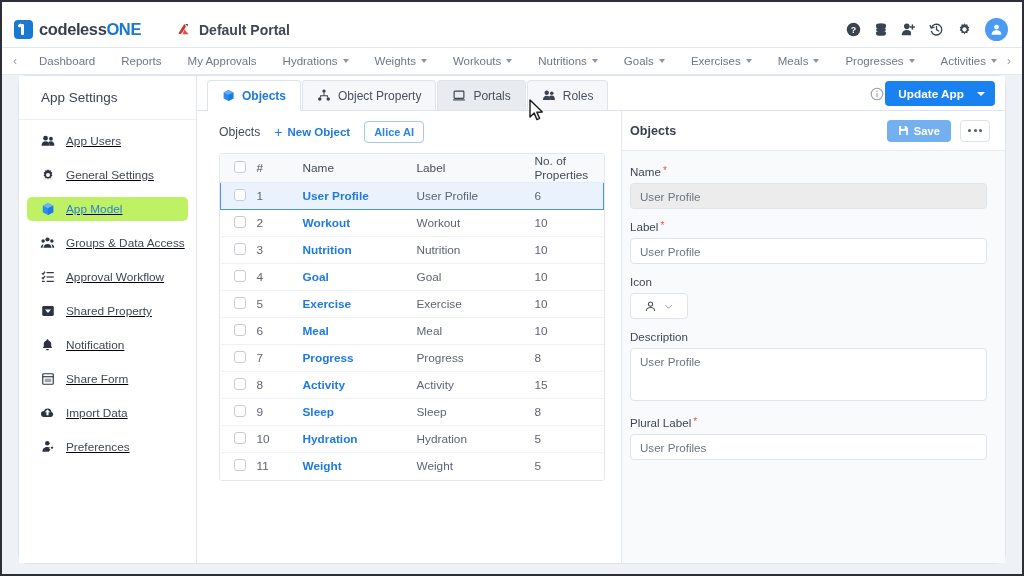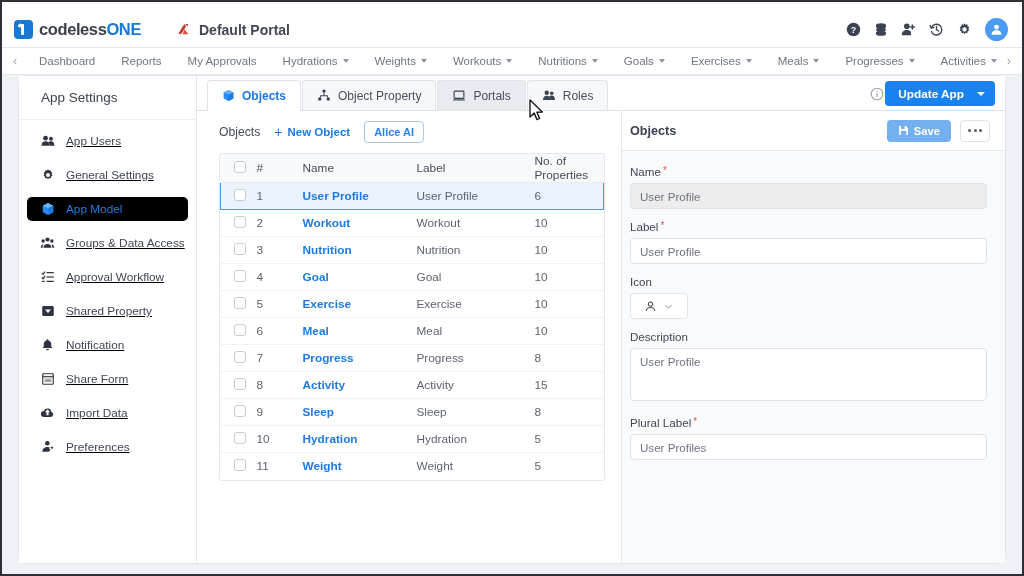--- a/index.html
+++ b/index.html
@@ -118,21 +118,21 @@
     padding-left: 22px; font-size: 13.5px; color: #3b4250; font-weight: 400;
     border-bottom: 1px solid #edf0f4;
   }
   .sb-list { padding: 9px 8px 0 8px; text-decoration: underline; }
   .sb-item {
     display: flex; align-items: center; gap: 11px;
     height: 24px; margin-bottom: 10px;
     padding-left: 13px; border-radius: 5px;
     font-size: 11.8px; color: #3f4654; cursor: pointer;
   }
-  .sb-item.active { background: #000000; color: #2a7de1; }
+  .sb-item.active { background: #bef264; color: #2a7de1; }
   .sb-ic { width: 15px; flex: 0 0 15px; display: flex; align-items: center; justify-content: center; }
 
   
   .main { flex: 1; display: flex; flex-direction: column; min-width: 0; background: #fff; }
 
   .tabrow {
     height: 35px; flex: 0 0 35px;
     display: flex; align-items: flex-end;
     border-bottom: 1px solid #dfe3ea;
     padding: 0 10px 0 10px; position: relative;

